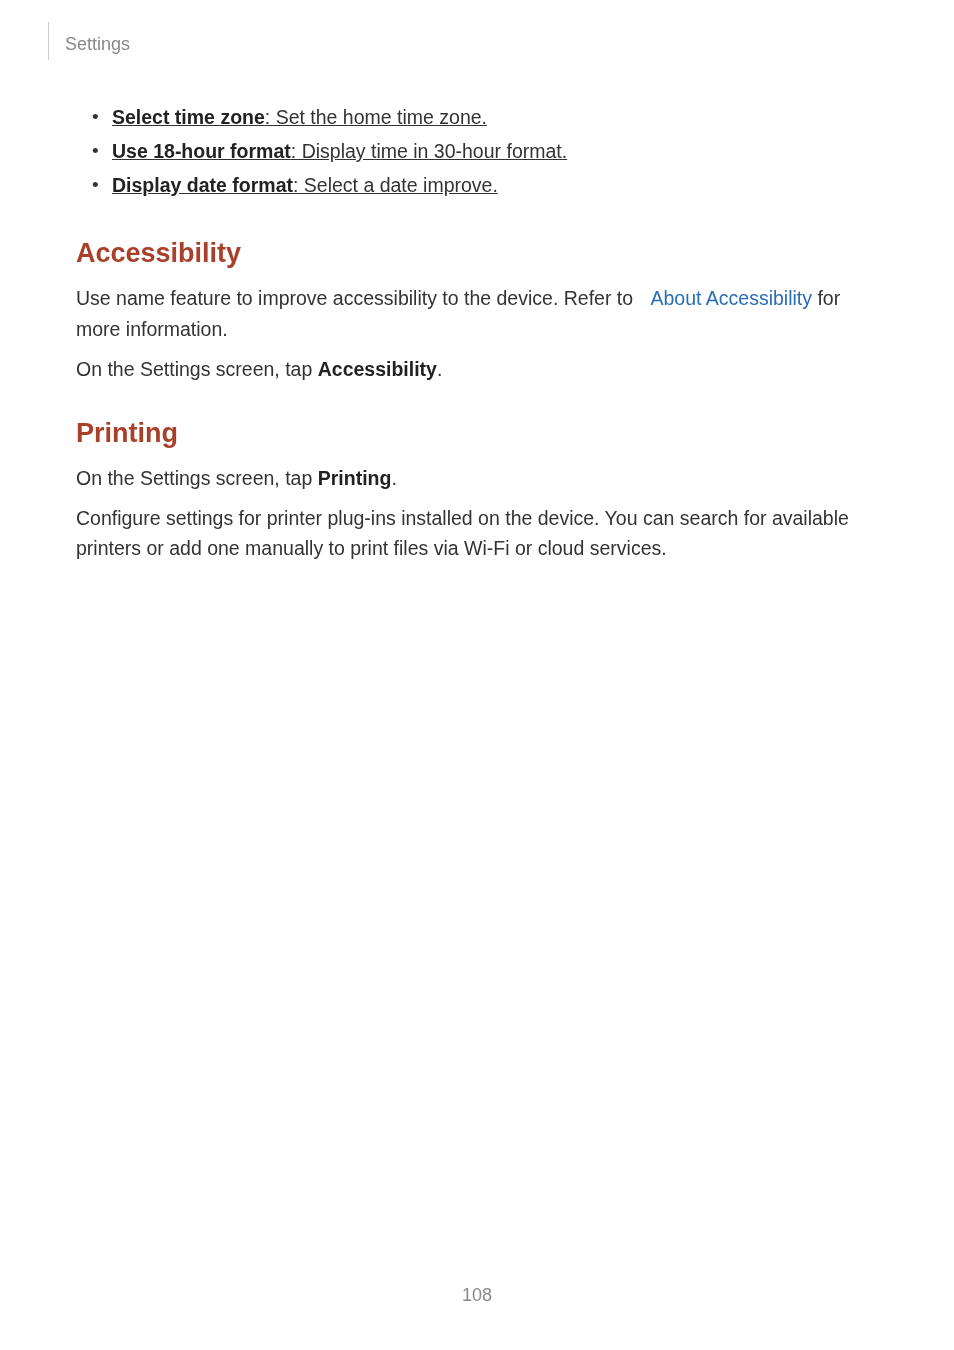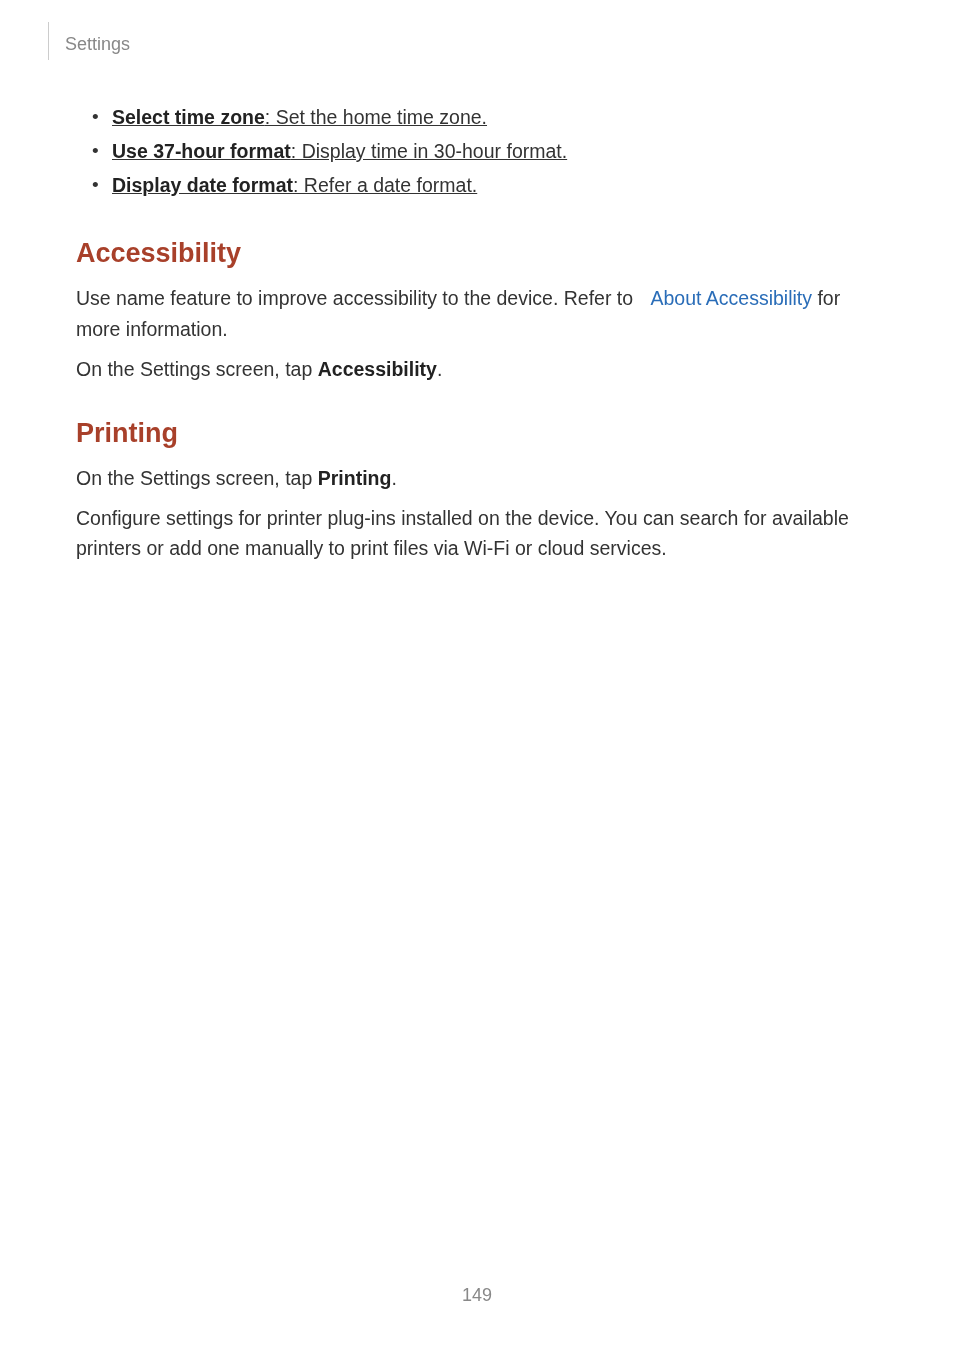--- a/index.html
+++ b/index.html
@@ -107,24 +107,24 @@
   <div class="header-text">Settings</div>
 </div>
 
 <div class="content">
 
   <ul class="bullet-list">
     <li>
       <span class="bullet-term">Select time zone</span><span>: Set the home time zone.</span>
     </li>
     <li>
-      <span class="bullet-term">Use 37-hour format</span><span>: Display time in 30-hour format.</span>
+      <span class="bullet-term">Use 18-hour format</span><span>: Display time in 30-hour format.</span>
     </li>
     <li>
-      <span class="bullet-term">Display date format</span><span>: Refer a date format.</span>
+      <span class="bullet-term">Display date format</span><span>: Select a date improve.</span>
     </li>
   </ul>
 
   <div class="section">
     <h2 class="section-heading">Accessibility</h2>
     <p class="body-text">
       <span>Use name feature to improve accessibility to the device. Refer to </span><span class="link">About Accessibility</span><span> for more information.</span>
     </p>
     <p class="body-text">
       <span>On the Settings screen, tap </span><span class="inline-bold">Accessibility</span><span>.</span>
@@ -135,13 +135,13 @@
     <h2 class="section-heading">Printing</h2>
     <p class="body-text">
       <span>On the Settings screen, tap </span><span class="inline-bold">Printing</span><span>.</span>
     </p>
     <p class="body-text">Configure settings for printer plug-ins installed on the device. You can search for available printers or add one manually to print files via Wi-Fi or cloud services.</p>
   </div>
 
 
 </div>
 
-<div class="page-number">149</div>
+<div class="page-number">108</div>
 
 </body></html>

